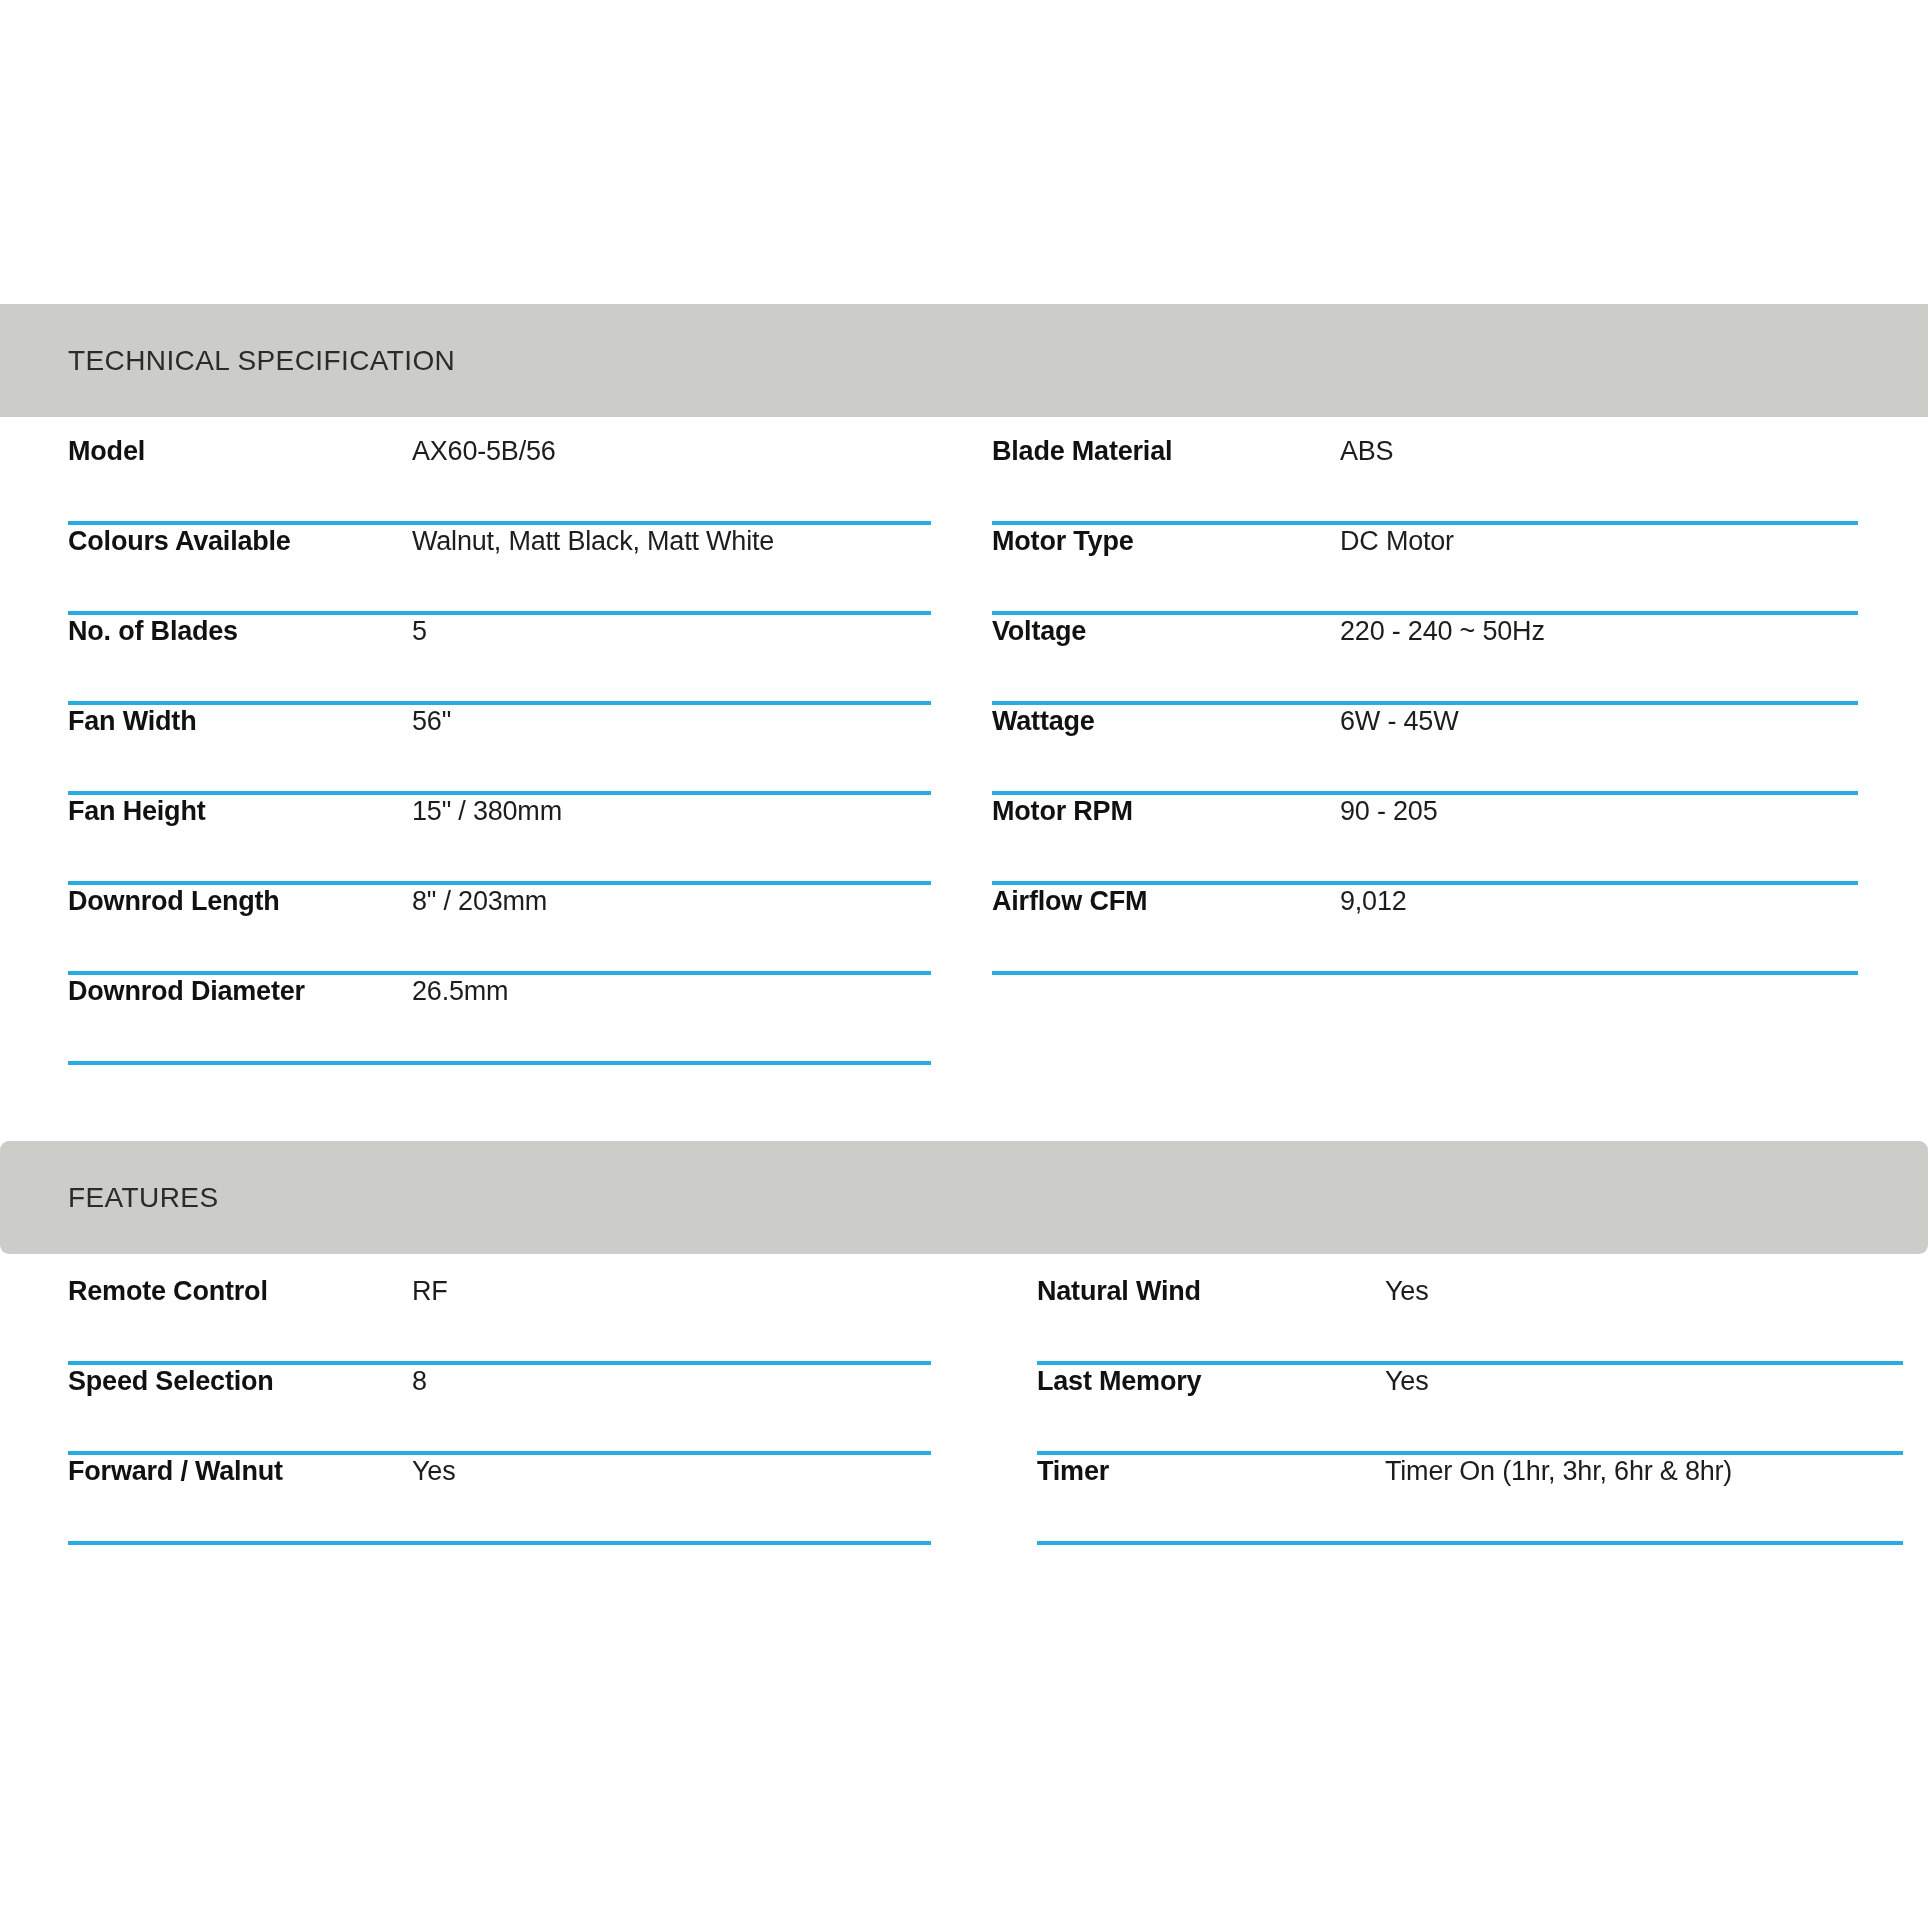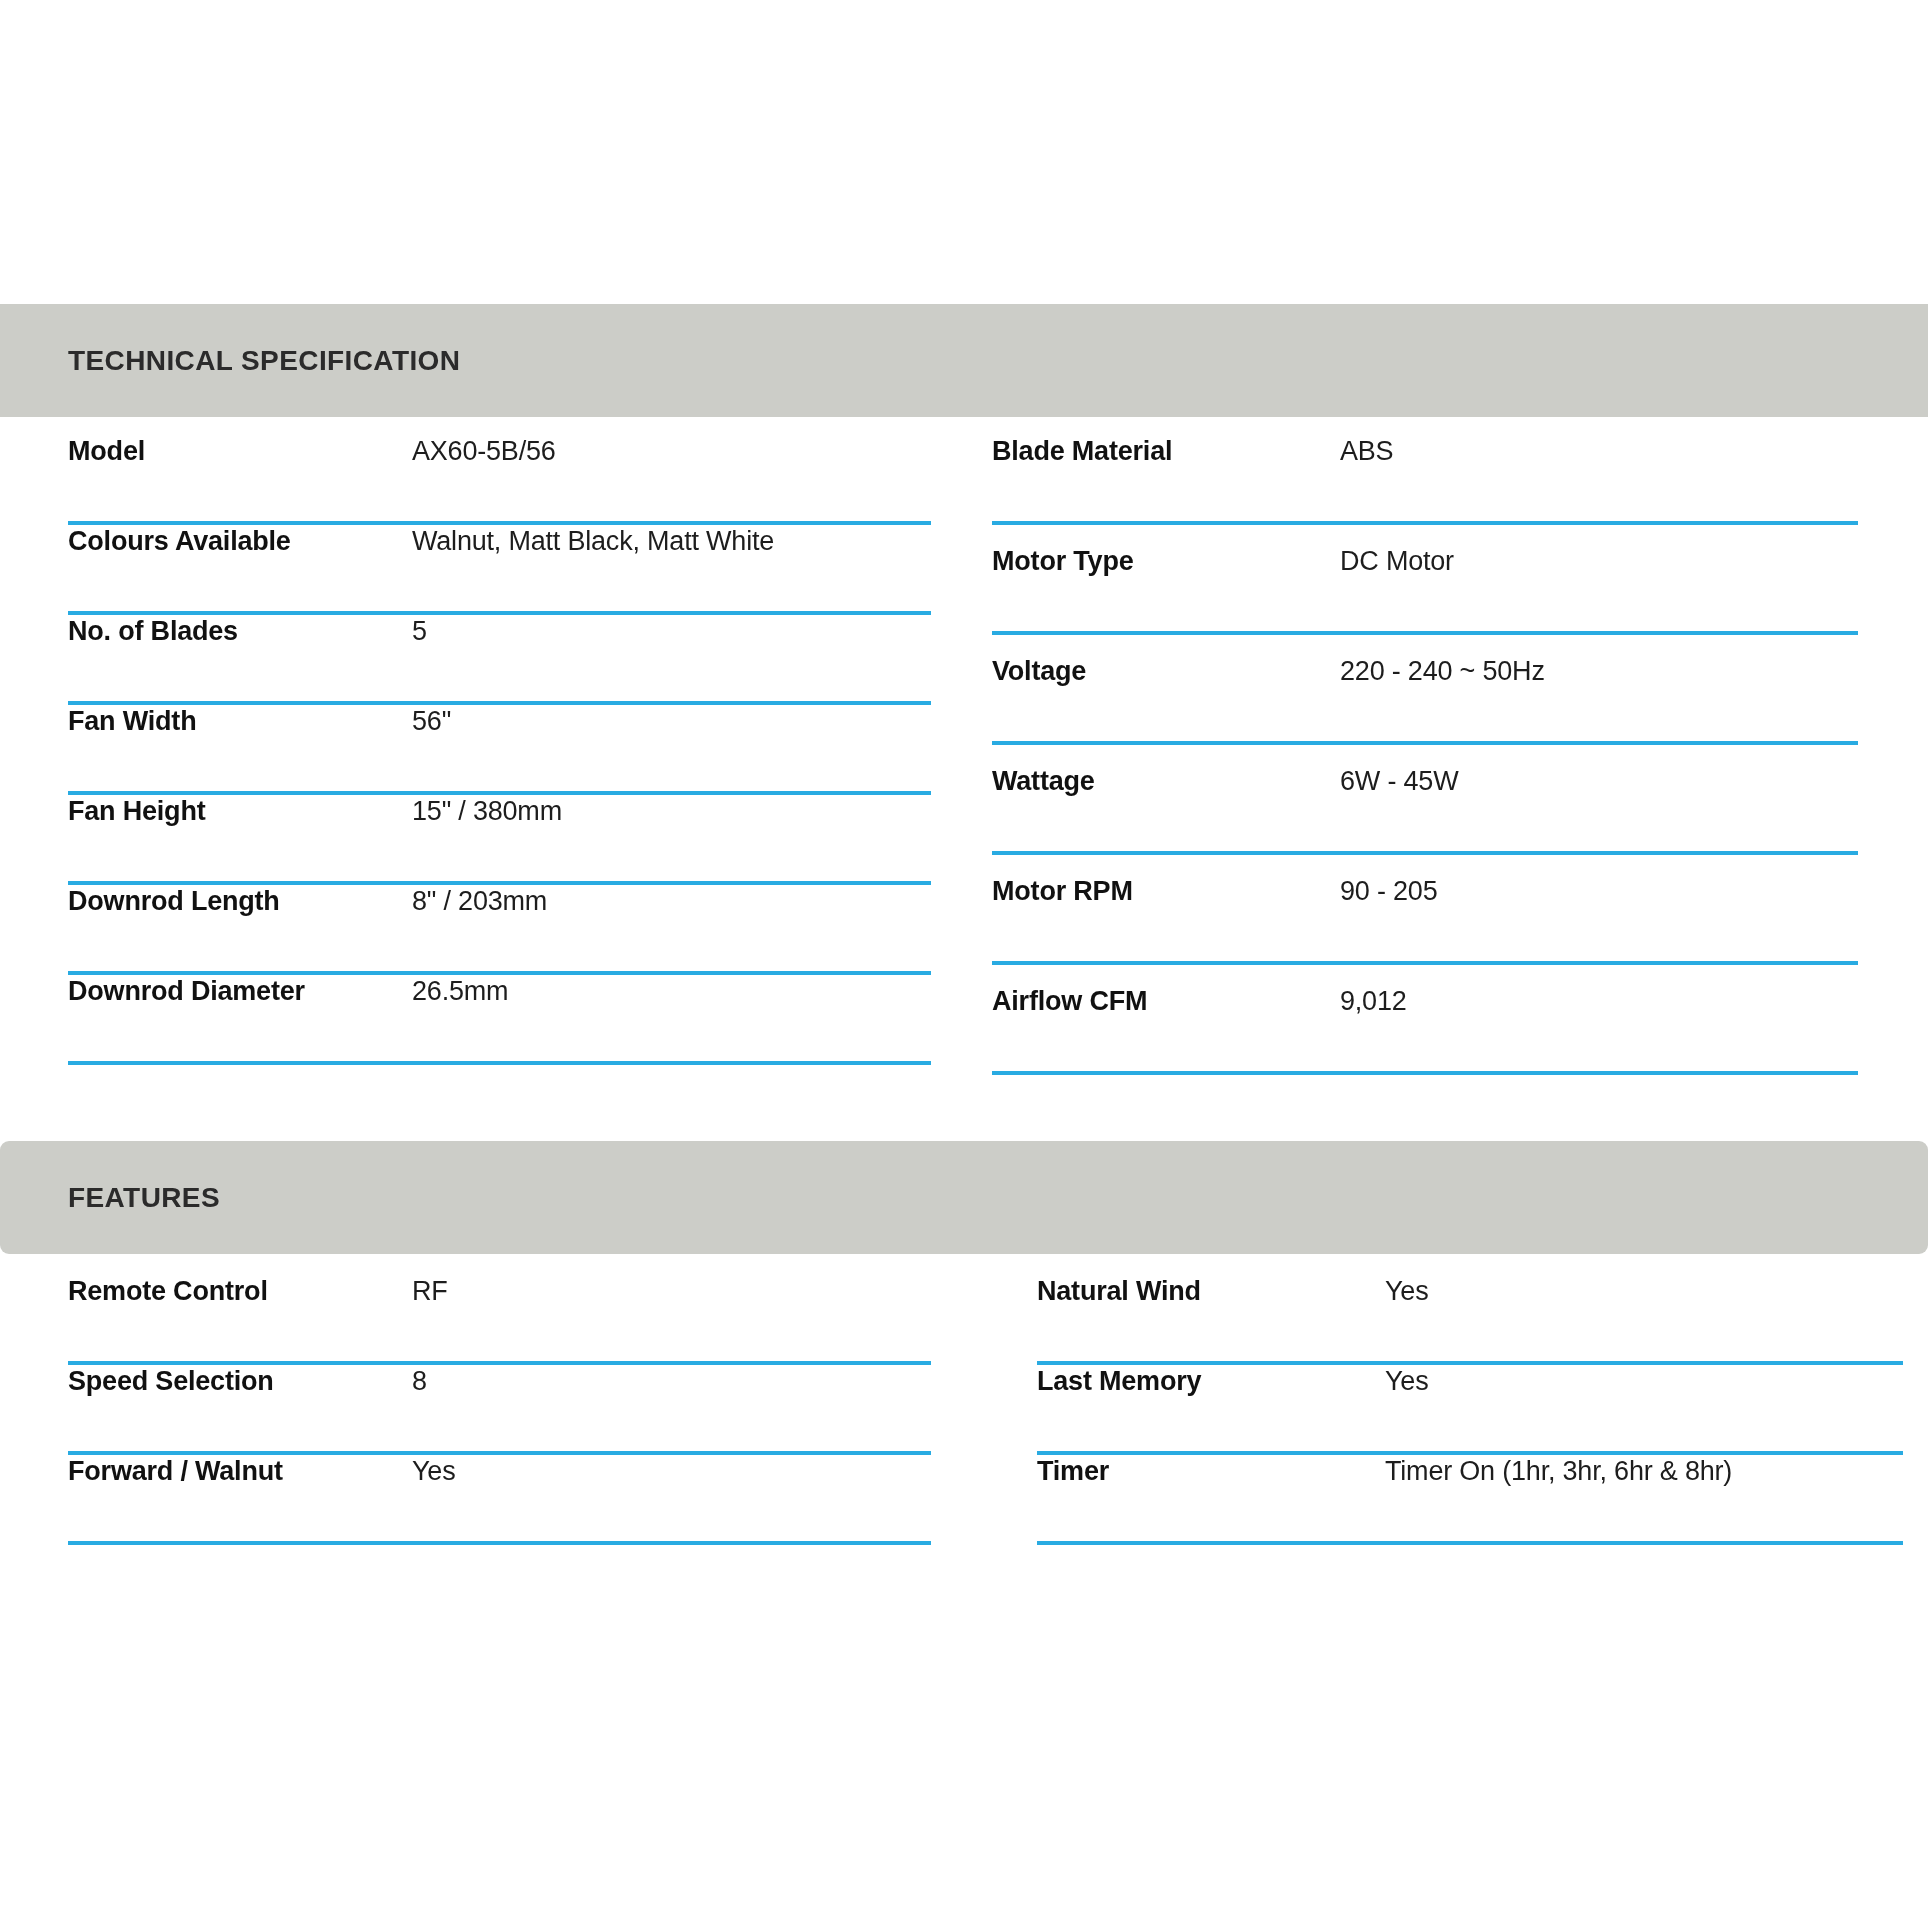--- a/index.html
+++ b/index.html
@@ -21,34 +21,34 @@
     width: 1928px;
     height: 113px;
     background: var(--section-bar, #cccdc8);
     display: flex;
     align-items: center;
     box-sizing: border-box;
     padding-left: 68px;
   }
   .section-title {
     font-size: 28px;
-    font-weight: 700;
+    font-weight: 400;
     letter-spacing: 0.4px;
     color: var(--heading-text, #2b2b2b);
   }
   #tech-bar { top: 304px; }
   #features-bar { top: 1141px; border-radius: 9px; }
 
   .spec-col {
     position: absolute;
     display: flex;
     flex-direction: column;
   }
   #tech-left  { left: 68px;   top: 435px; width: 863px; }
-  #tech-right { left: 992px; top: 435px; width: 866px; gap: 20px; }
+  #tech-right { left: 992px; top: 435px; width: 866px; }
   #feat-left  { left: 68px;   top: 1275px; width: 863px; }
   #feat-right { left: 992px; top: 1275px; width: 866px; margin-left: 45px; }
 
   .spec-row {
     height: 90px;
     box-sizing: border-box;
     border-bottom: 4.7px solid var(--accent, #29abe2);
     display: flex;
     align-items: flex-start;
     padding-bottom: 25.4px;

